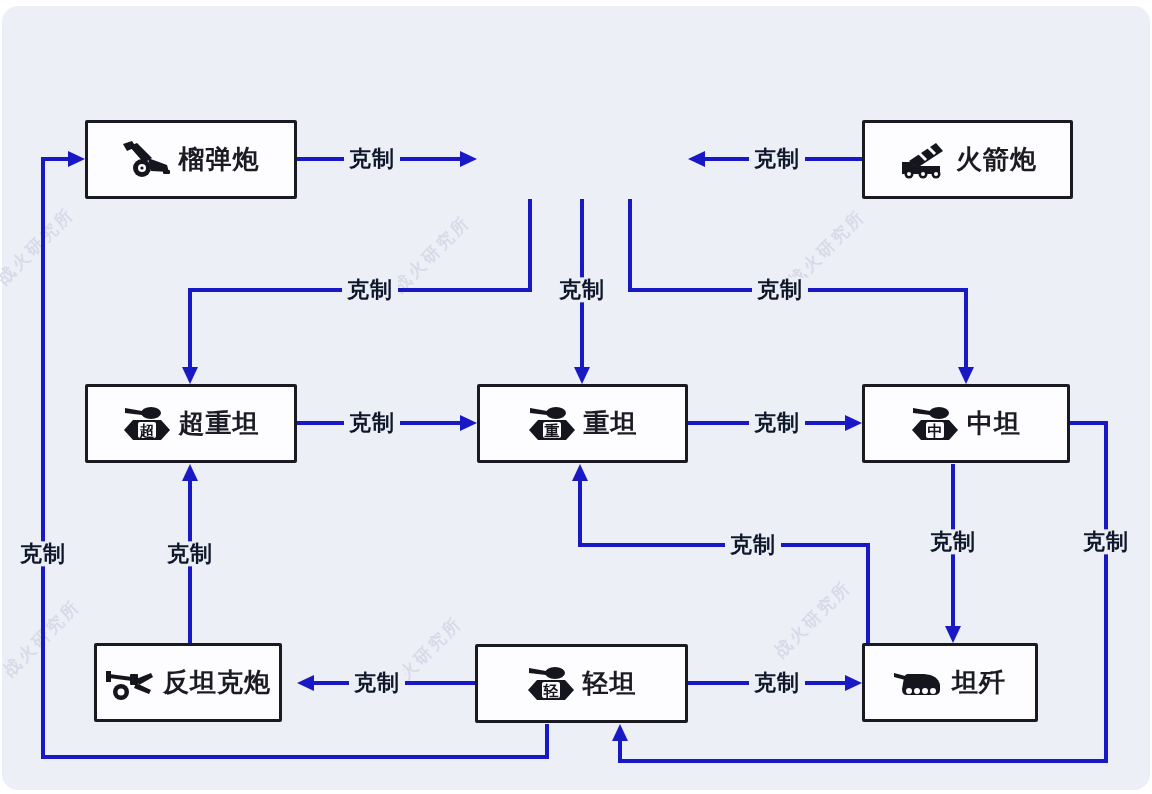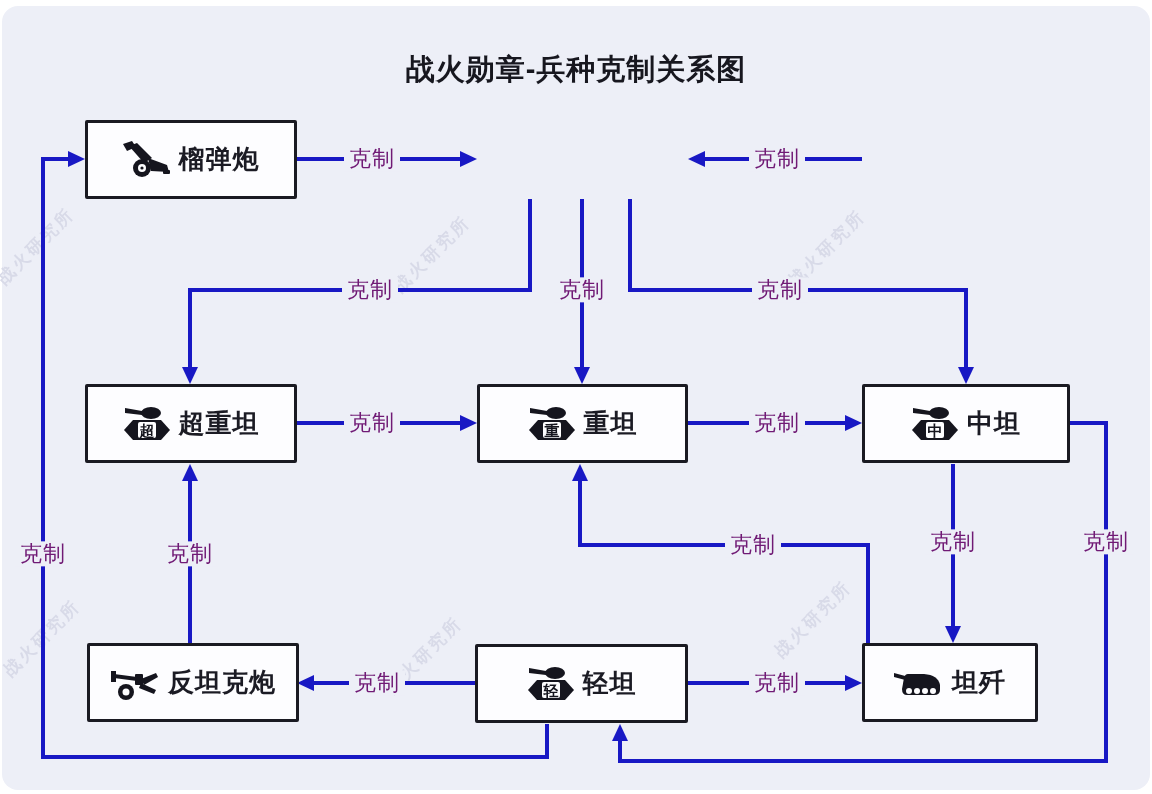--- a/index.html
+++ b/index.html
@@ -33,32 +33,31 @@
   }
   .nlabel{font-size:26px;font-weight:700;color:#1b1b24;letter-spacing:1px;}
   .seg{position:absolute;background:var(--blue);z-index:1;}
   .ar{position:absolute;width:0;height:0;z-index:1;}
   .ar-r{border-top:8px solid transparent;border-bottom:8px solid transparent;border-left:17px solid var(--blue);}
   .ar-l{border-top:8px solid transparent;border-bottom:8px solid transparent;border-right:17px solid var(--blue);}
   .ar-d{border-left:8px solid transparent;border-right:8px solid transparent;border-top:17px solid var(--blue);}
   .ar-u{border-left:8px solid transparent;border-right:8px solid transparent;border-bottom:17px solid var(--blue);}
   .elabel{
     position:absolute;transform:translate(-50%,-50%);
-    font-size:22px;font-weight:400;color:#701a75;background:var(--panel);
+    font-size:22px;font-weight:700;color:#0f172a;background:var(--panel);
     padding:0 5px;line-height:1.15;z-index:2;white-space:nowrap;letter-spacing:1px;
   }
   .icn{display:block;}
 </style>
 </head>
 <body>
 
 <div id="canvas">
   <div id="panel"></div>
 
-  <div class="title">战火勋章-兵种克制关系图</div>
 
   <span class="wm" style="left:36px;top:246px">战火研究所</span>
   <span class="wm" style="left:432px;top:254px">战火研究所</span>
   <span class="wm" style="left:827px;top:248px">战火研究所</span>
   <span class="wm" style="left:42px;top:638px">战火研究所</span>
   <span class="wm" style="left:424px;top:655px">战火研究所</span>
   <span class="wm" style="left:813px;top:619px">战火研究所</span>
 
   <div class="seg" style="left:297px;top:157px;width:165px;height:4px"></div>
   <div class="ar ar-r" style="left:460px;top:151px"></div>
@@ -135,20 +134,35 @@
       <polygon points="25,17 44,24 46,31 28,30" fill="#15151e"></polygon>
       <rect x="40" y="29" width="7" height="4" rx="1" fill="#15151e"></rect>
       <circle cx="19" cy="27" r="9" fill="#15151e"></circle>
       <circle cx="19" cy="27" r="4" fill="#fdfdff"></circle>
       <circle cx="19" cy="27" r="1.6" fill="#15151e"></circle>
     </svg>
     <span class="nlabel">榴弹炮</span>
   </div>
 
 
+  <div class="box" style="left:862px;top:120px;width:211px">
+    <svg class="icn" width="50" height="38" viewBox="0 0 50 38">
+      <polygon points="11,20 38,2 45,10 19,27" fill="#15151e"></polygon>
+      <path d="M20 11 L28 19" stroke="#fdfdff" stroke-width="3"></path>
+      <path d="M29 5 L37 13" stroke="#fdfdff" stroke-width="3"></path>
+      <path d="M4 21 h9 l4 4 h25 v8 H4 Z" fill="#15151e"></path>
+      <circle cx="11" cy="33" r="4.5" fill="#15151e"></circle>
+        <circle cx="11" cy="33" r="2" fill="#fdfdff"></circle>
+      <circle cx="25" cy="33" r="4.5" fill="#15151e"></circle>
+        <circle cx="25" cy="33" r="2" fill="#fdfdff"></circle>
+      <circle cx="38" cy="33" r="4.5" fill="#15151e"></circle>
+        <circle cx="38" cy="33" r="2" fill="#fdfdff"></circle>
+    </svg>
+    <span class="nlabel">火箭炮</span>
+  </div>
 
   <div class="box" style="left:85px;top:384px;width:212px">
     <svg class="icn" width="48" height="40" viewBox="0 0 48 40">
       <ellipse cx="28" cy="9" rx="10" ry="6" fill="#15151e"></ellipse>
       <polygon points="2,4 19,7 19,11 2,9" fill="#15151e"></polygon>
       <polygon points="1,26 10,16 38,16 47,26 38,36 10,36" fill="#15151e"></polygon>
       <rect x="15" y="18" width="18" height="16" rx="2" fill="#fdfdff"></rect>
       <text x="24" y="31.5" font-size="15" font-weight="bold" fill="#15151e" text-anchor="middle">超</text>
     </svg>
     <span class="nlabel">超重坦</span>
@@ -169,21 +183,21 @@
     <svg class="icn" width="48" height="40" viewBox="0 0 48 40">
       <ellipse cx="28" cy="9" rx="10" ry="6" fill="#15151e"></ellipse>
       <polygon points="2,4 19,7 19,11 2,9" fill="#15151e"></polygon>
       <polygon points="1,26 10,16 38,16 47,26 38,36 10,36" fill="#15151e"></polygon>
       <rect x="15" y="18" width="18" height="16" rx="2" fill="#fdfdff"></rect>
       <text x="24" y="31.5" font-size="15" font-weight="bold" fill="#15151e" text-anchor="middle">中</text>
     </svg>
     <span class="nlabel">中坦</span>
   </div>
 
-  <div class="box" style="left:87px;top:643px;width:212px">
+  <div class="box" style="left:94px;top:643px;width:188px">
     <svg class="icn" width="50" height="36" viewBox="0 0 50 36">
       <rect x="1" y="6" width="5" height="11" fill="#15151e"></rect>
       <polygon points="4,9 27,12 27,16 4,13" fill="#15151e"></polygon>
       <rect x="25" y="9" width="8" height="11" rx="1" fill="#15151e"></rect>
       <polygon points="31,14 46,8 48,12 34,20" fill="#15151e"></polygon>
       <polygon points="31,18 46,25 44,29 29,23" fill="#15151e"></polygon>
       <circle cx="16" cy="27" r="8" fill="#15151e"></circle>
       <circle cx="16" cy="27" r="3.5" fill="#fdfdff"></circle>
     </svg>
     <span class="nlabel">反坦克炮</span>

